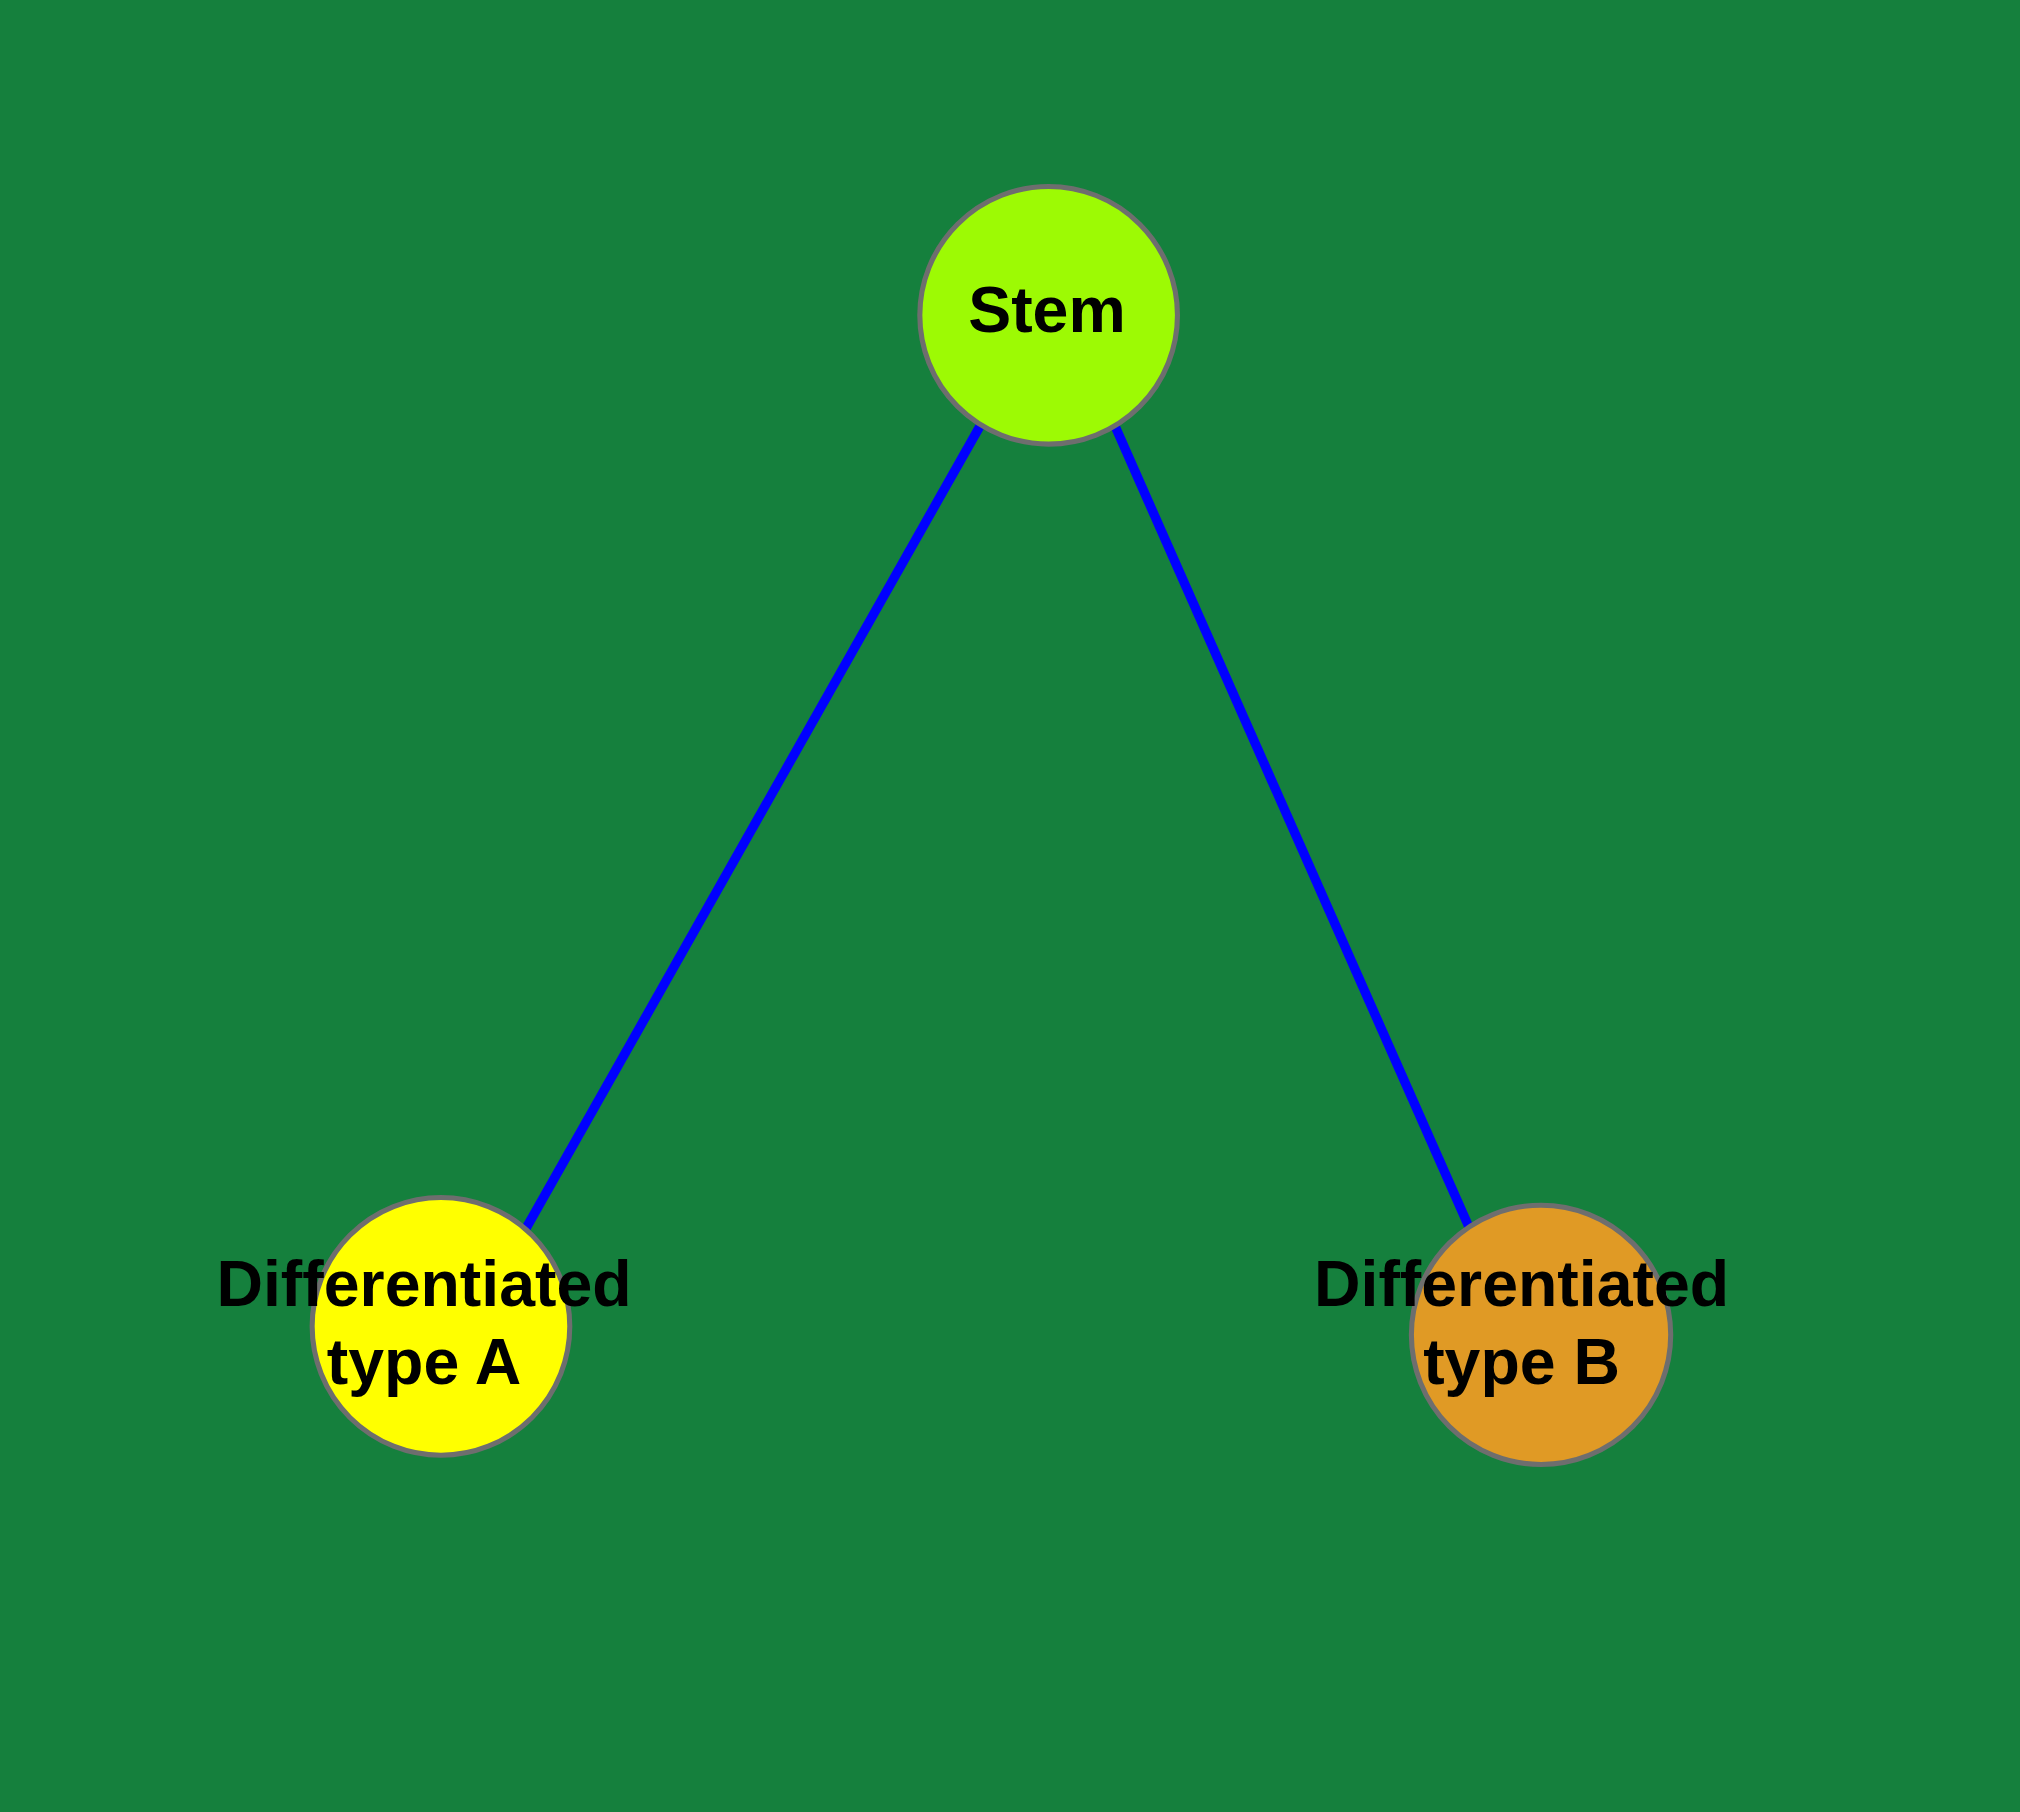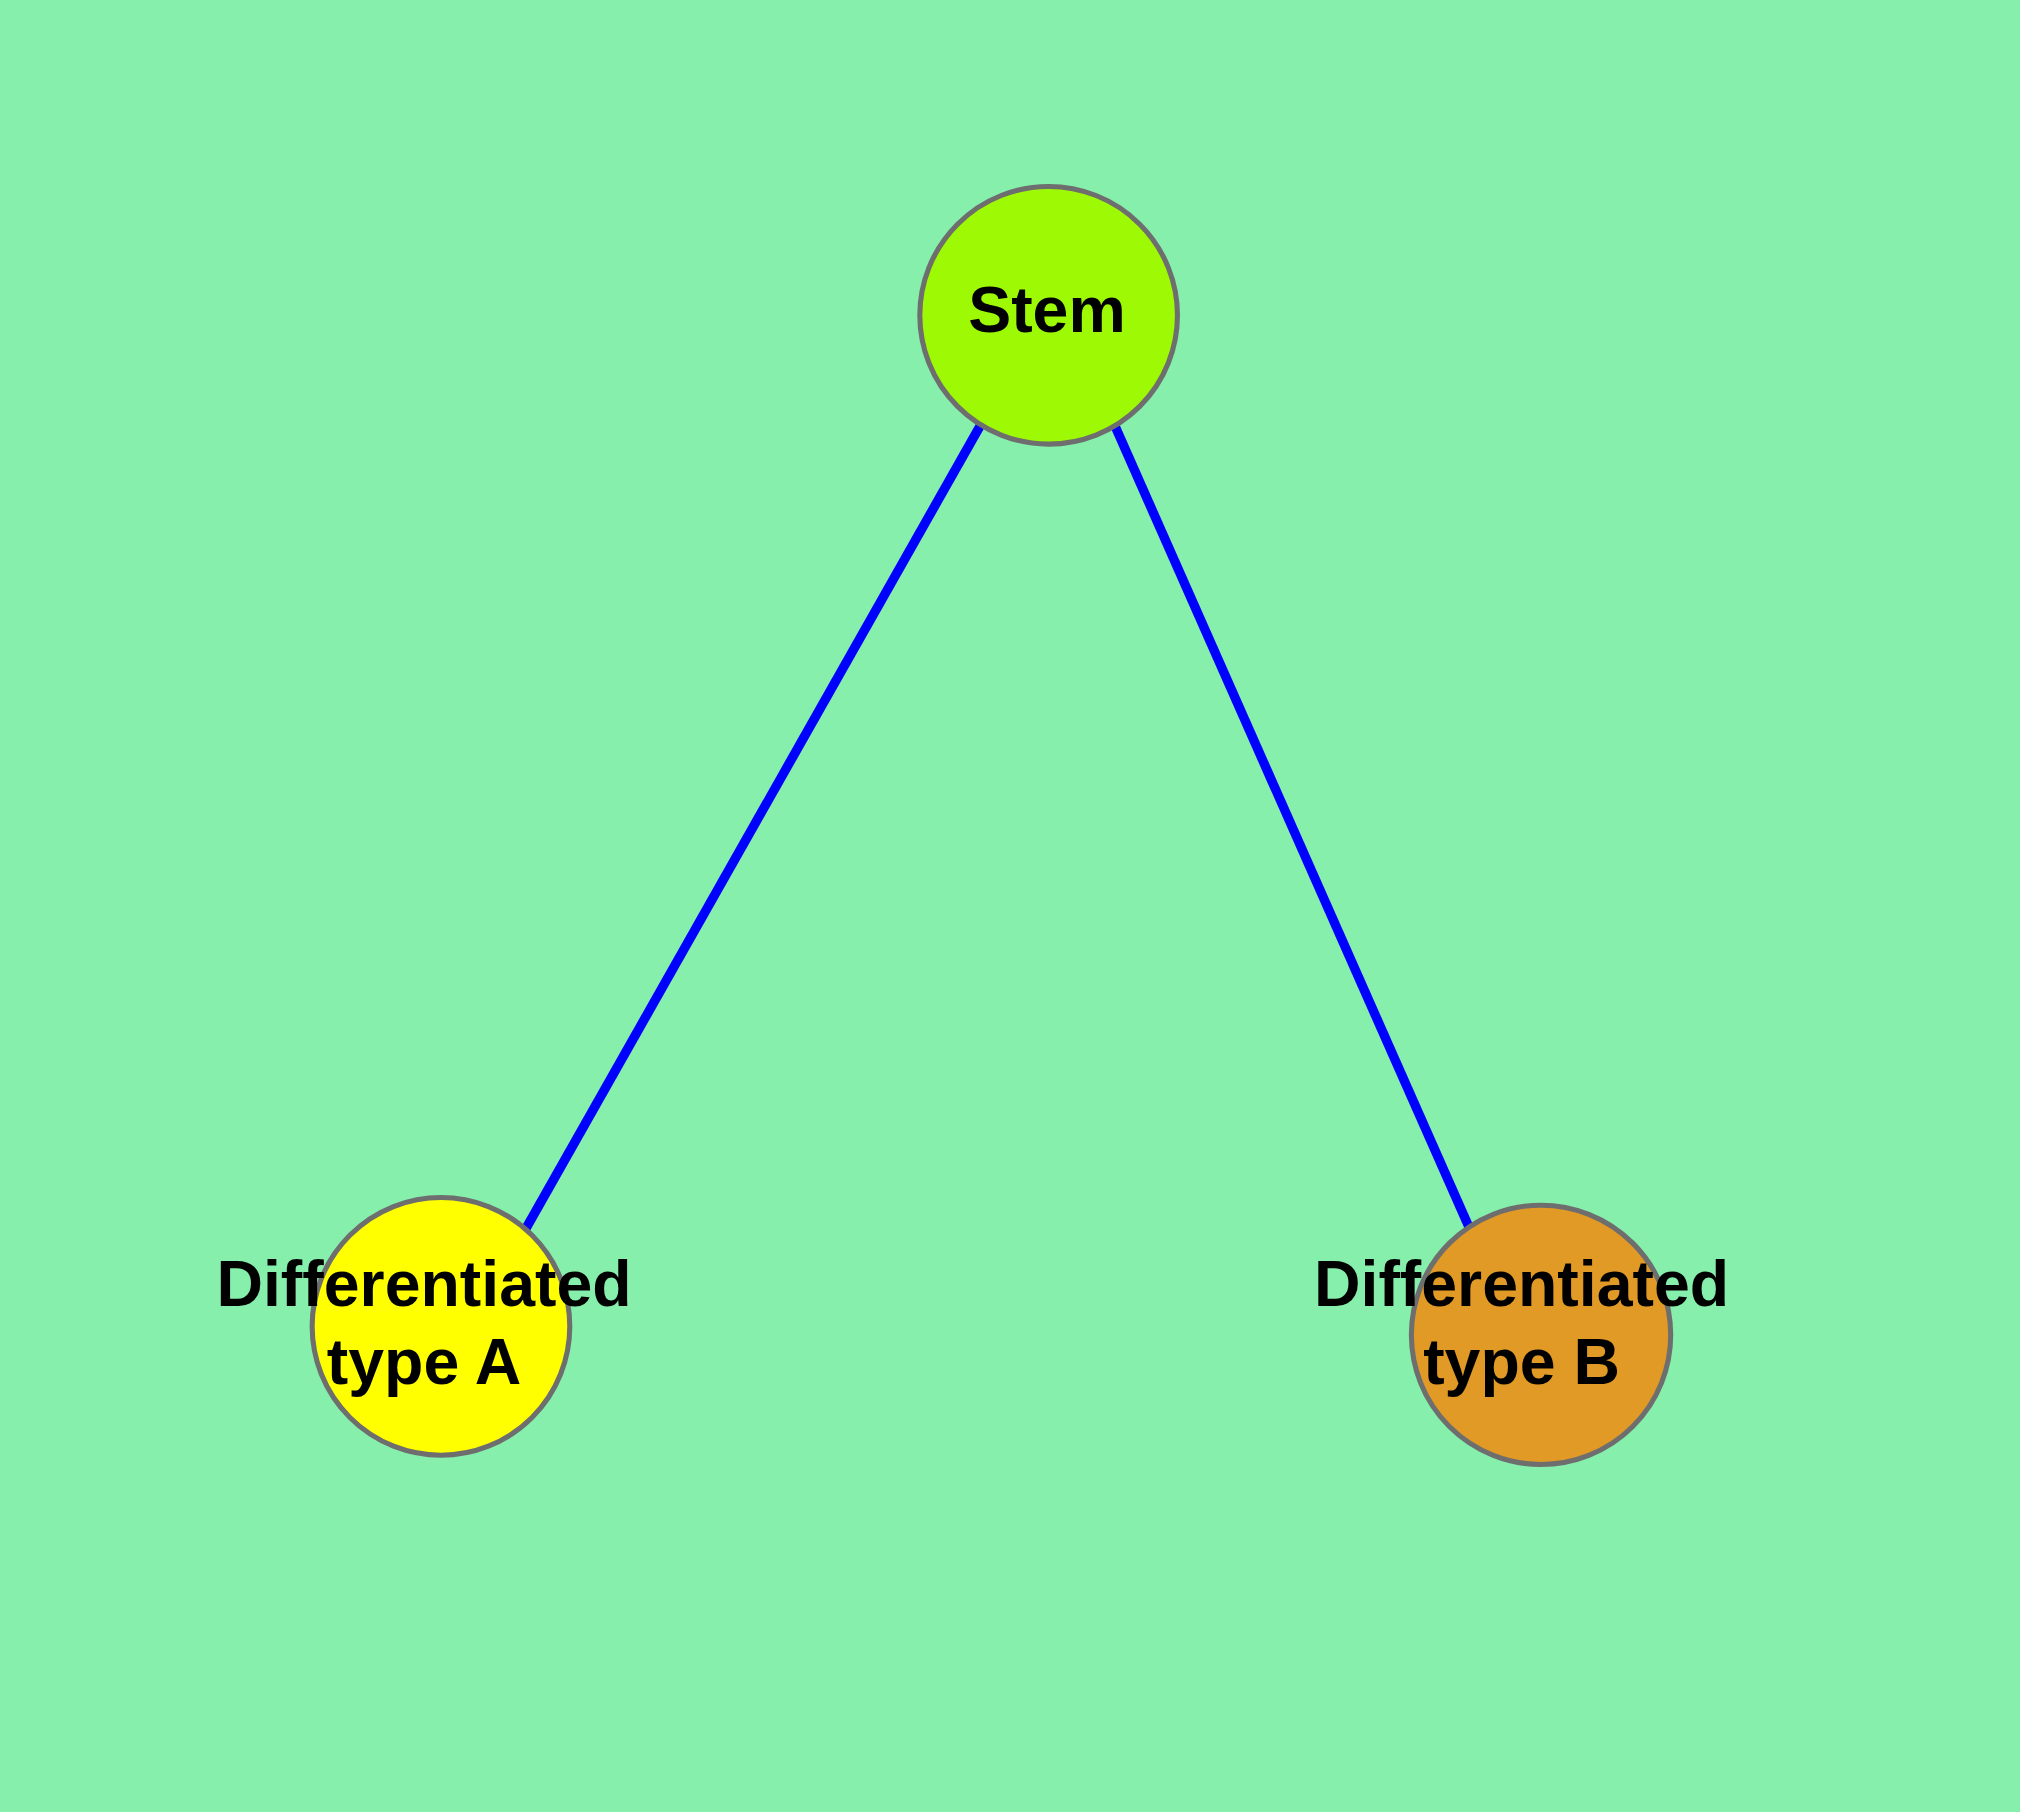--- a/index.html
+++ b/index.html
@@ -4,21 +4,21 @@
 <style>
   html, body {
     margin: 0;
     padding: 0;
     background: #ffffff;
   }
   #canvas {
     position: relative;
     width: 2021px;
     height: 1812px;
-    background: #86efac;
+    background: #15803d;
     overflow: hidden;
     font-family: "Liberation Sans", sans-serif;
   }
   #graph-svg {
     position: absolute;
     left: 0;
     top: 0;
     width: 2021px;
     height: 1812px;
     display: block;

